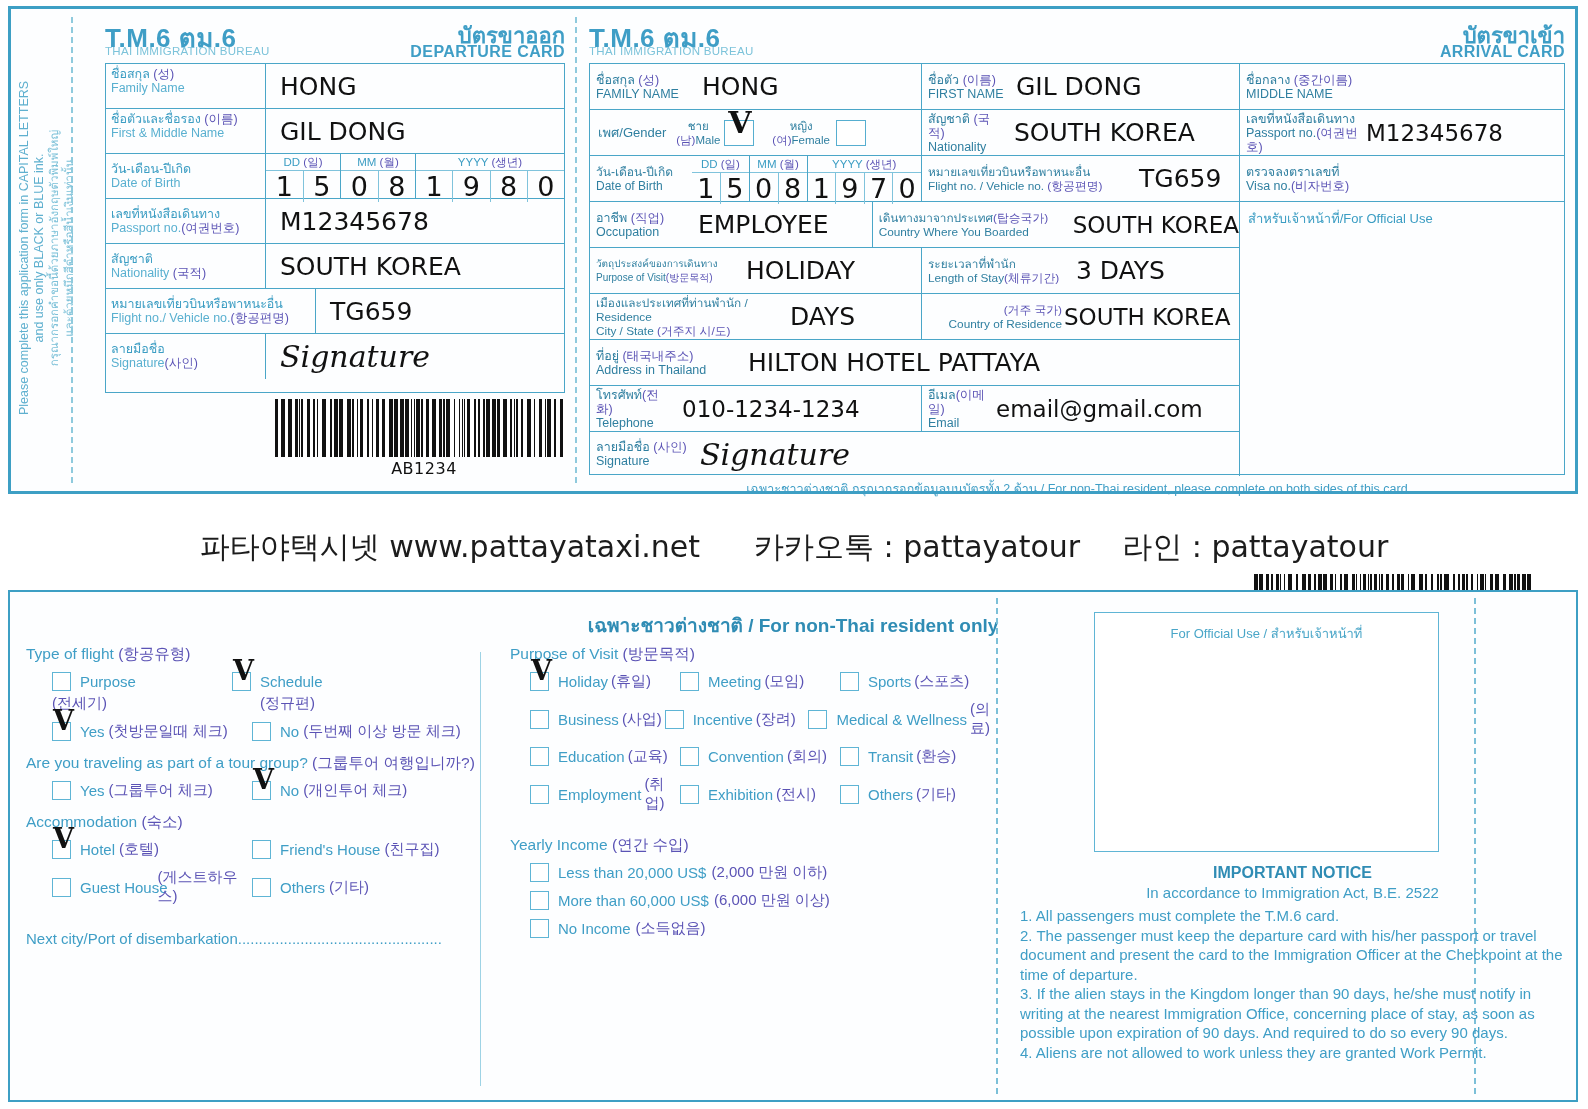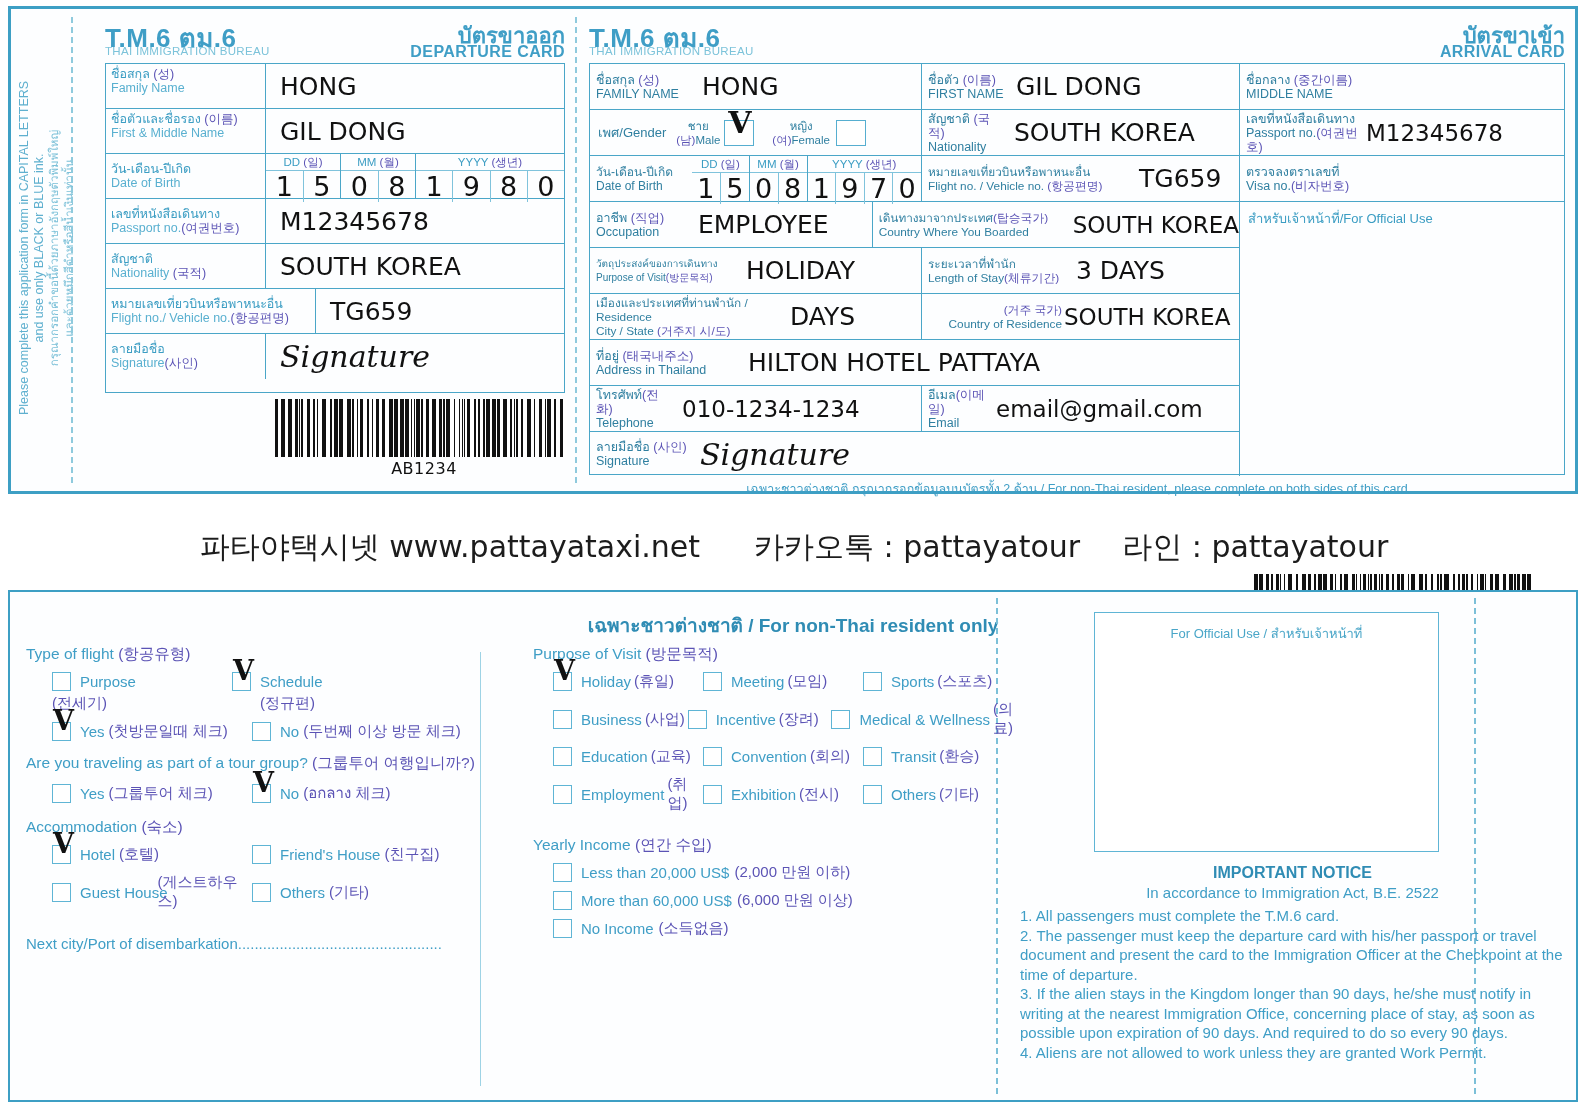--- a/index.html
+++ b/index.html
@@ -113,21 +113,21 @@
   #bottom-card {
     position:absolute; left:8px; top:590px; width:1570px; height:512px;
     border:2.4px solid #3d9fc4; background:#fdfeff;
   }
   #bottom-title { position:absolute; left:0; right:0; top:18px; text-align:center;
                   font-size:19px; font-weight:700; color:#2f8cb4; }
   .bperf { position:absolute; top:6px; bottom:6px; border-left:2px dashed #7cc0d8; width:0; }
 
   .bcol { position:absolute; top:52px; }
   #bcol1 { left:16px; width:456px; }
-  #bcol2 { left:523px; width:480px; }
+  #bcol2 { left:500px; width:480px; }
   #bcol3 { left:1010px; width:545px; }
   .vdiv { position:absolute; top:60px; bottom:14px; border-left:1.6px solid #9ed3e5; }
 
   .qh { font-size:15.5px; color:#3f9ec6; margin:0 0 7px 0; }
   .qh .kor { font-size:15.5px; }
   .optrow { display:flex; align-items:center; margin-bottom:9px; font-size:15px; }
   .opt { display:flex; align-items:center; }
   .bx { width:19px; height:19px; border:1.8px solid #5fb5d5; background:#fff; position:relative; flex:none; margin-right:9px;}
   .bx.on::after{ content:"V"; position:absolute; left:0px; top:-16px; font-size:27px; color:#111;
                  font-family:"DejaVu Serif",serif; font-weight:600; line-height:27px; }
@@ -768,21 +768,21 @@
     </div>
     <div class="optrow" style="margin-left:26px">
       <div class="opt" style="width:200px">
         <span class="bx"></span>
         <span class="olab">Yes</span>
         <span class="kor" style="margin-left:4px">(그룹투어 체크)</span>
       </div>
       <div class="opt">
         <span class="bx on"></span>
         <span class="olab">No</span>
-        <span class="kor" style="margin-left:4px">(อกลาง 체크)</span>
+        <span class="kor" style="margin-left:4px">(개인투어 체크)</span>
       </div>
     </div>
 
     <div class="qh" style="margin-top:12px">
       <span>Accommodation</span>
       <span class="kor">(숙소)</span>
     </div>
     <div class="optrow" style="margin-left:26px">
       <div class="opt" style="width:200px">
         <span class="bx on"></span>

